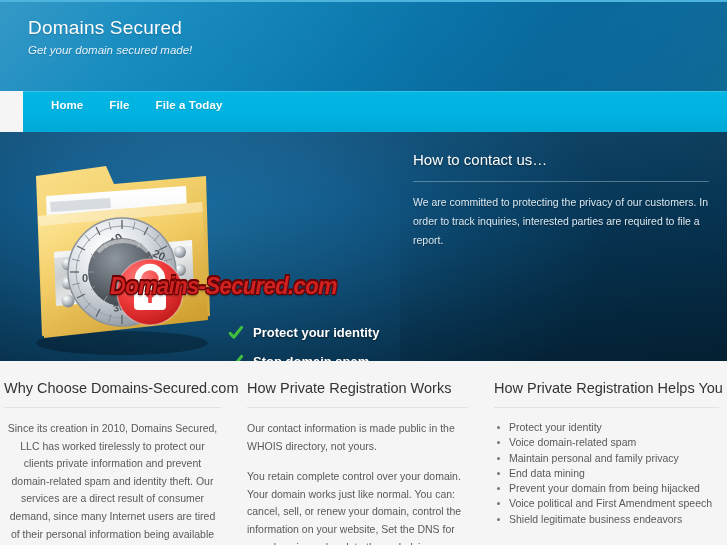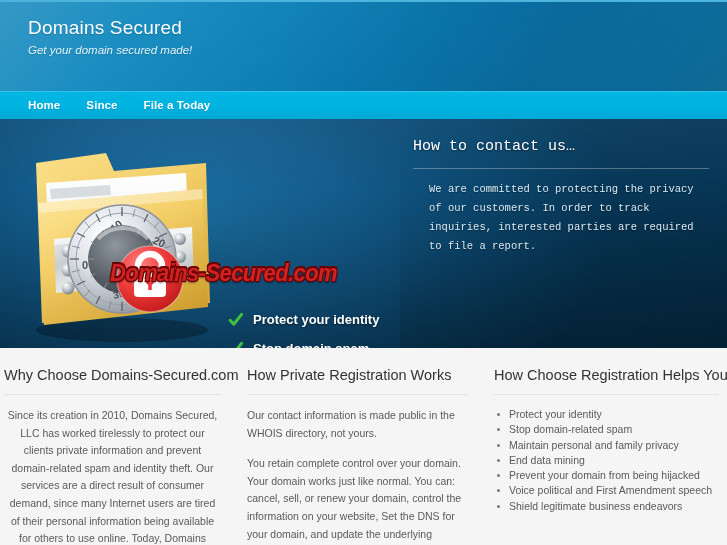--- a/index.html
+++ b/index.html
@@ -65,25 +65,26 @@
     font-size: 11.5px;
     font-style: italic;
     color: #e3f2fa;
     margin-top: 3px;
     line-height: 15px;
     text-shadow: 0 1px 1px rgba(0,0,0,0.14);
   }
 
   
   .main-nav {
-    height: 28px;
+    height: 41px;
     background: linear-gradient(180deg, #03b6e3 0%, #00b2e0 55%, #00a9d6 100%);
     position: relative;
     z-index: 3;
     box-shadow: inset 0 1px 0 rgba(255,255,255,0.18);
+    margin-left: 23px;
   }
   .nav-list {
     list-style: none;
     margin: 0;
     padding: 0 0 0 28px;
     display: flex;
     align-items: center;
     height: 28px;
   }
   .nav-item {
@@ -177,40 +178,38 @@
   .hero-panel {
     position: absolute;
     left: 400px;
     top: 0;
     right: 0;
     bottom: 0;
     z-index: 5;
     padding: 18px 18px 0 13px;
     box-sizing: border-box;
     background: linear-gradient(160deg, rgba(14,86,128,0.22) 0%, rgba(0,0,0,0.06) 45%, rgba(0,0,0,0.22) 100%);
-    font-family: Liberation Mono, monospace;
   }
   .panel-title {
     color: #ffffff;
     font-size: 15px;
     font-weight: 400;
     line-height: 20px;
     text-shadow: 0 1px 2px rgba(0,0,0,0.45);
   }
   .panel-rule {
     height: 1px;
     background: rgba(255,255,255,0.30);
     margin: 11px 0 11px 0;
   }
   .panel-text {
     color: #dbe9f2;
     font-size: 10.5px;
     line-height: 19px;
     text-shadow: 0 1px 1px rgba(0,0,0,0.35);
-    margin-left: 16px;
   }
 
   
   .content {
     background: #f5f5f5;
     padding: 17px 0 0 0;
     display: flex;
     height: 197px;
     box-sizing: border-box;
   }
@@ -272,21 +271,21 @@
   <div class="site-header">
     <div class="brand-wrap">
       <div class="brand-title">Domains Secured</div>
       <div class="brand-tagline">Get your domain secured made!</div>
     </div>
   </div>
 
   <nav class="main-nav">
     <ul class="nav-list">
       <li class="nav-item">Home</li>
-      <li class="nav-item">Since</li>
+      <li class="nav-item">File</li>
       <li class="nav-item">File a Today</li>
     </ul>
   </nav>
 
   <section class="hero">
 
     <div class="hero-graphic">
       <svg width="224" height="220" viewBox="0 0 224 220" xmlns="http://www.w3.org/2000/svg">
         <defs>
           <linearGradient id="gFolderBack" x1="0" y1="0" x2="0.6" y2="1">
@@ -452,25 +451,25 @@
 
     <div class="col col-2">
       <div class="col-title">How Private Registration Works</div>
       <div class="col-rule"></div>
       <p class="col-para">Our contact information is made public in the WHOIS directory, not yours.</p>
       <p class="col-para">You retain complete control over your domain. Your domain works just like normal. You can: cancel, sell, or renew your domain, control the information on your website, Set the DNS for your domain, and update the underlying domain contact information.</p>
 
     </div>
 
     <div class="col col-3">
-      <div class="col-title">How Choose Registration Helps You</div>
+      <div class="col-title">How Private Registration Helps You</div>
       <div class="col-rule"></div>
       <ul class="col-list">
         <li>Protect your identity</li>
-        <li>Stop domain-related spam</li>
+        <li>Voice domain-related spam</li>
         <li>Maintain personal and family privacy</li>
         <li>End data mining</li>
         <li>Prevent your domain from being hijacked</li>
         <li>Voice political and First Amendment speech</li>
         <li>Shield legitimate business endeavors</li>
       </ul>
     </div>
 
   </section>
 

